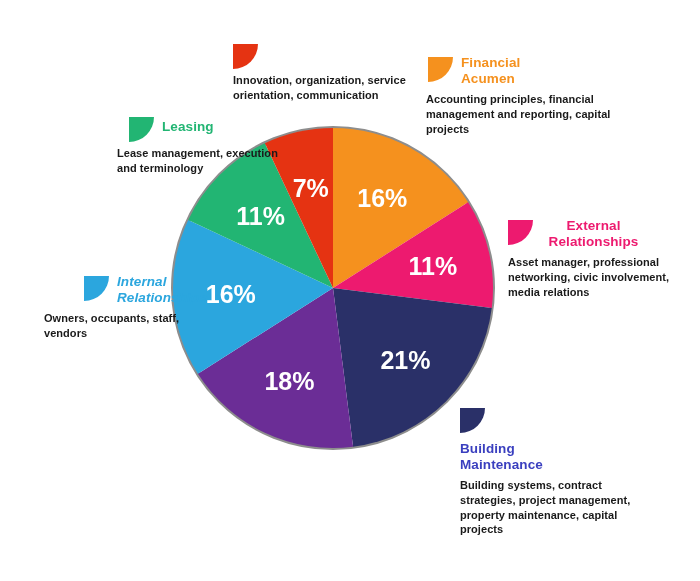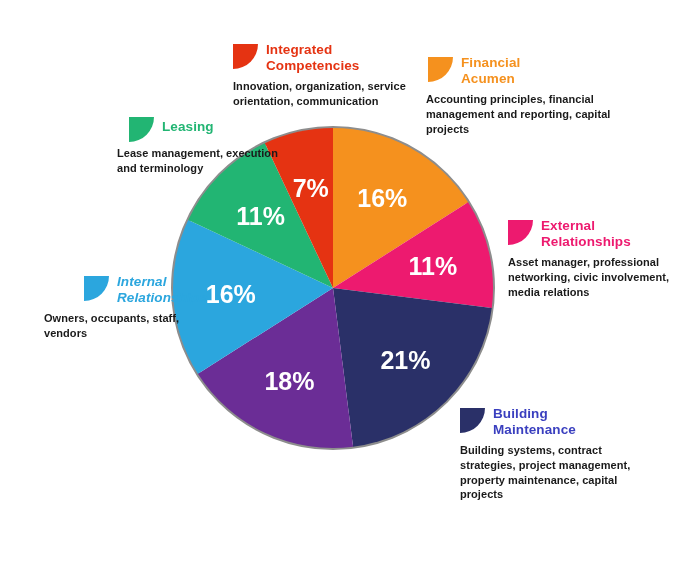--- a/index.html
+++ b/index.html
@@ -92,22 +92,22 @@
 
   
   #lg-integrated .legend-head, #lg-financial .legend-head,
   #lg-external .legend-head, #lg-building .legend-head,
   #lg-policies .legend-head, #lg-internal .legend-head,
   #lg-leasing .legend-head { align-items: flex-start; }
 
   #lg-internal .legend-head { padding-left: 40px; }
   #lg-leasing  .legend-head { padding-left: 12px; }
   #lg-policies .legend-head { padding-left: 8px; }
-  #lg-building .legend-head { padding-left: 0px; }
-  #lg-external .legend-head { padding-left: 0px; }
+  #lg-building .legend-head { padding-left: 0px; flex-direction: column; }
+  #lg-external .legend-head { padding-left: 0px; text-align: center; }
   #lg-financial .legend-head { padding-left: 2px; }
 </style>
 </head>
 <body>
 
 <div id="canvas">
 
   <div class="pie-wrap">
     <svg id="pie-svg" width="322" height="322" viewBox="0 0 322 322">
       <circle cx="161" cy="161" r="160" fill="none" stroke="#8d8d8d" stroke-width="4"></circle>
@@ -128,21 +128,20 @@
           <text x="58.8" y="167.4" class="slice-label">16%</text>
           <text x="88.6" y="88.6" class="slice-label">11%</text>
           <text x="138.7" y="61.1" class="slice-label">7%</text>
         </g>
     </svg>
   </div>
 
   <div class="legend" id="lg-integrated">
     <div class="legend-head">
       <div class="wedge-icon" style="background:#E53312"></div>
-      <div class="legend-title" style="color:#E53312">Integrated Competencies</div>
     </div>
     <div class="legend-desc">Innovation, organization, service orientation, communication</div>
   </div>
 
   <div class="legend" id="lg-financial">
     <div class="legend-head">
       <div class="wedge-icon" style="background:#F5911E"></div>
       <div class="legend-title" style="color:#F5911E">Financial Acumen</div>
     </div>
     <div class="legend-desc">Accounting principles, financial management and reporting, capital projects</div>

